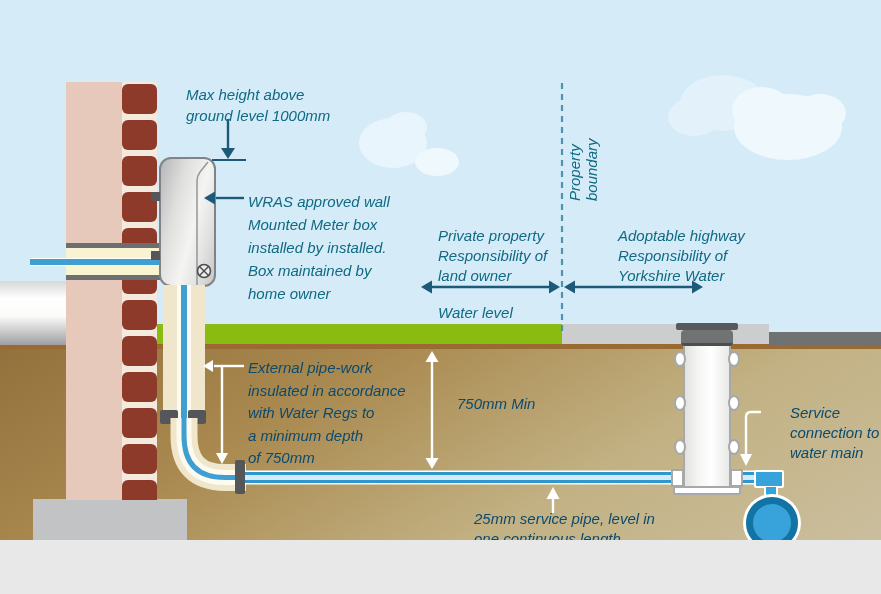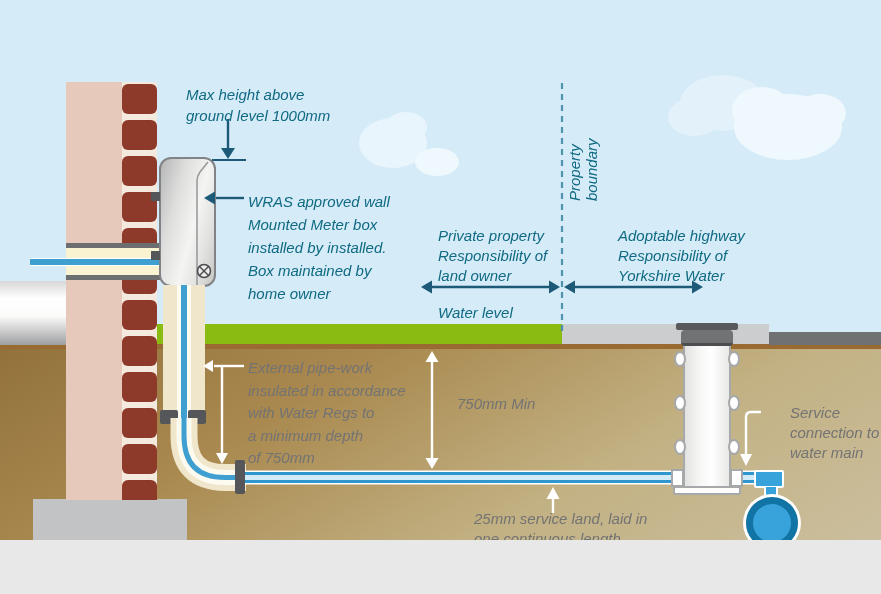--- a/index.html
+++ b/index.html
@@ -7,21 +7,21 @@
     position:relative; width:881px; height:540px; overflow:hidden;
     font-family:"Liberation Sans", sans-serif;
     background: var(--sky);
     font-style: italic;
   }
   .abs { position:absolute; }
   .label {
     position:absolute; white-space:pre-line; font-size:15px; line-height:20px;
     color: var(--teal_text);
   }
-  .label.white { color:#737373; }
+  .label.white { color:#0c4a6e; }
   
   #soil { left:0; top:344px; width:881px; height:250px;
     background: linear-gradient(150deg, var(--soil_dark) 0%, #a9894f 30%, #c2b183 62%, var(--soil_light) 100%); }
   #subsoil-line { left:157px; top:344px; width:724px; height:5px; background:var(--subsoil_line); }
   #subsoil-line-house { left:0; top:344px; width:66px; height:5px; background:var(--subsoil_line); }
   #grass { left:157px; top:324px; width:405px; height:20px; background:var(--grass); }
   #pavement { left:562px; top:324px; width:207px; height:20px; background:var(--pavement); }
   #road { left:769px; top:332px; width:112px; height:13px; background:var(--road); }
   #floor-block { left:0; top:281px; width:66px; height:64px;
     background:linear-gradient(#d8d8d8 0%, #ffffff 28%, #fbfbfa 55%, #9e9fa1 100%); }
@@ -244,20 +244,20 @@
   <div class="label" style="left:618px;top:226px;">Adoptable highway
 Responsibility of
 Yorkshire Water</div>
   <div class="label" style="left:438px;top:303px;">Water level</div>
   <div class="label white" style="left:248px;top:357px;line-height:22.5px;">External pipe-work
 insulated in accordance
 with Water Regs to
 a minimum depth
 of 750mm</div>
   <div class="label white" style="left:457px;top:394px;">750mm Min</div>
-  <div class="label white" style="left:474px;top:509px;">25mm service land, laid in
+  <div class="label white" style="left:474px;top:509px;">25mm service pipe, level in
 one continuous length</div>
   <div class="label white" style="left:766px;top:403px;margin-left:24px;">Service
 connection to
 water main</div>
 
   <div class="abs" id="bottom-strip"></div>
 </div>
 
 </body></html>

